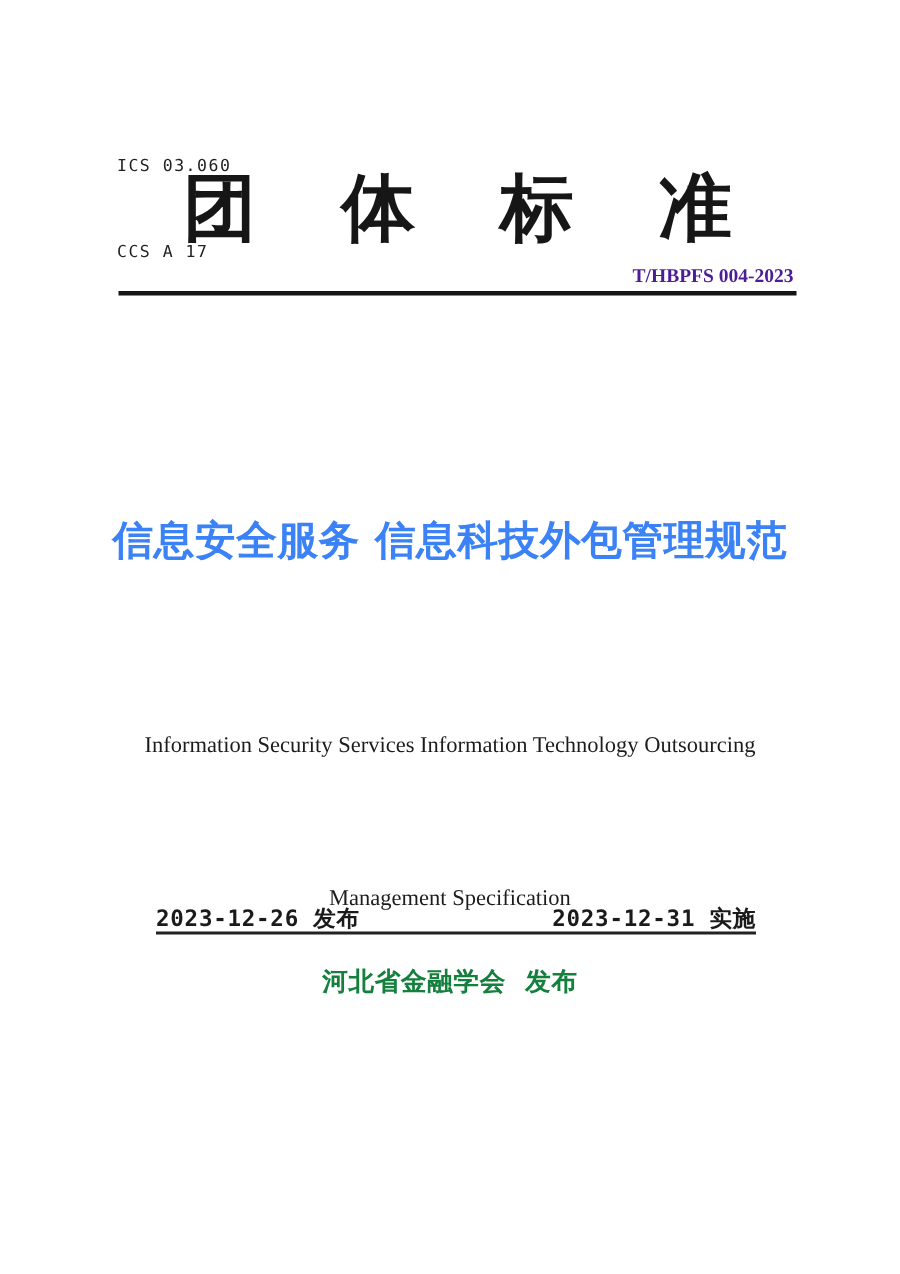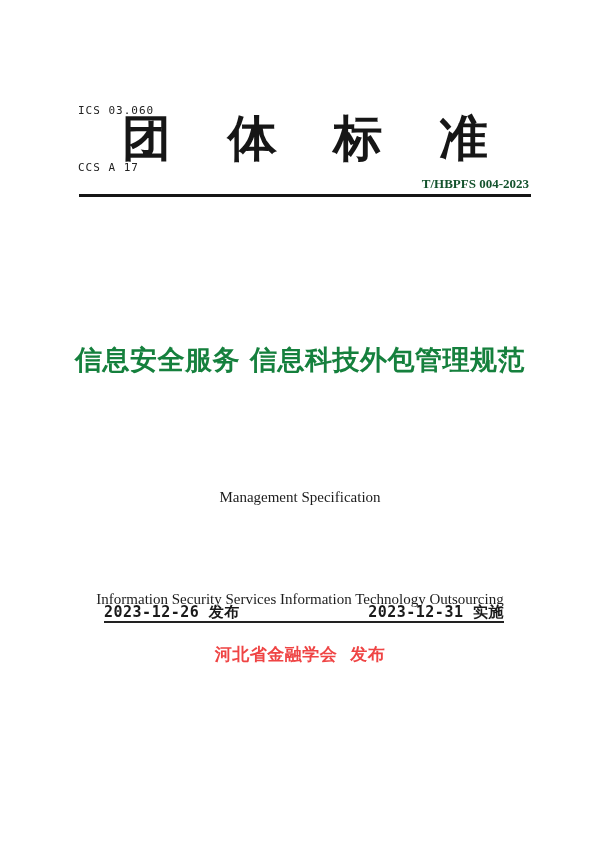--- a/index.html
+++ b/index.html
@@ -24,31 +24,31 @@
   }
   .standard-type {
     position: absolute; left: 122px; top: 113px; width: 366px;
     display: flex; justify-content: space-between;
     font-size: 49px; font-weight: 700; color: #161616;
     line-height: 1.05;
   }
   .doc-number {
     position: absolute; right: 71px; top: 176px;
     font-family: "Liberation Serif", "DejaVu Serif", serif;
-    font-size: 13px; font-weight: 700; color: #14532d;
+    font-size: 13px; font-weight: 700; color: #4c1d95;
     white-space: pre;
   }
   .rule {
     position: absolute; left: 79px; top: 194px;
     width: 452px; height: 3px; background: #151515;
   }
   .main-title-zh {
     position: absolute; left: 0; top: 342px; width: 600px;
     text-align: center;
-    font-size: 27px; font-weight: 700; color: #15803d;
+    font-size: 27px; font-weight: 700; color: #3b82f6;
     letter-spacing: 0.5px; white-space: pre;
   }
   .title-en {
     position: absolute; left: 0; top: 412px; width: 600px;
     text-align: center;
     font-family: "Liberation Serif", "DejaVu Serif", serif;
     font-size: 15px; color: #1c1c1c; line-height: 34px;
     white-space: pre;
   }
   .date-row {
@@ -57,21 +57,21 @@
     display: flex; justify-content: space-between; align-items: flex-start;
     border-bottom: 2px solid #222;
     padding-bottom: 2px;
     font-family: "DejaVu Sans Mono", "Liberation Mono", monospace;
     font-size: 15px; font-weight: 700; color: #1a1a1a;
     white-space: pre; letter-spacing: 0.5px;
   }
   .publisher {
     position: absolute; left: 0; top: 643px; width: 600px;
     text-align: center;
-    font-size: 17px; font-weight: 700; color: #ef4444;
+    font-size: 17px; font-weight: 700; color: #15803d;
     white-space: pre; letter-spacing: 0.5px;
   }
 </style>
 </head>
 <body>
 
 <div class="page">
 
   <div class="ics-block">
     <div>ICS 03.060</div>
@@ -85,22 +85,22 @@
     <span>准</span>
   </div>
 
   <div class="doc-number">T/HBPFS 004-2023</div>
 
   <div class="rule"></div>
 
   <div class="main-title-zh">信息安全服务 信息科技外包管理规范</div>
 
   <div class="title-en">
+    <div>Information Security Services Information Technology Outsourcing</div>
     <div>Management Specification</div>
-    <div>Information Security Services Information Technology Outsourcing</div>
   </div>
 
   <div class="date-row">
     <span>2023-12-26 发布</span>
     <span>2023-12-31 实施</span>
   </div>
 
   <div class="publisher">河北省金融学会  发布</div>
 
 </div>

